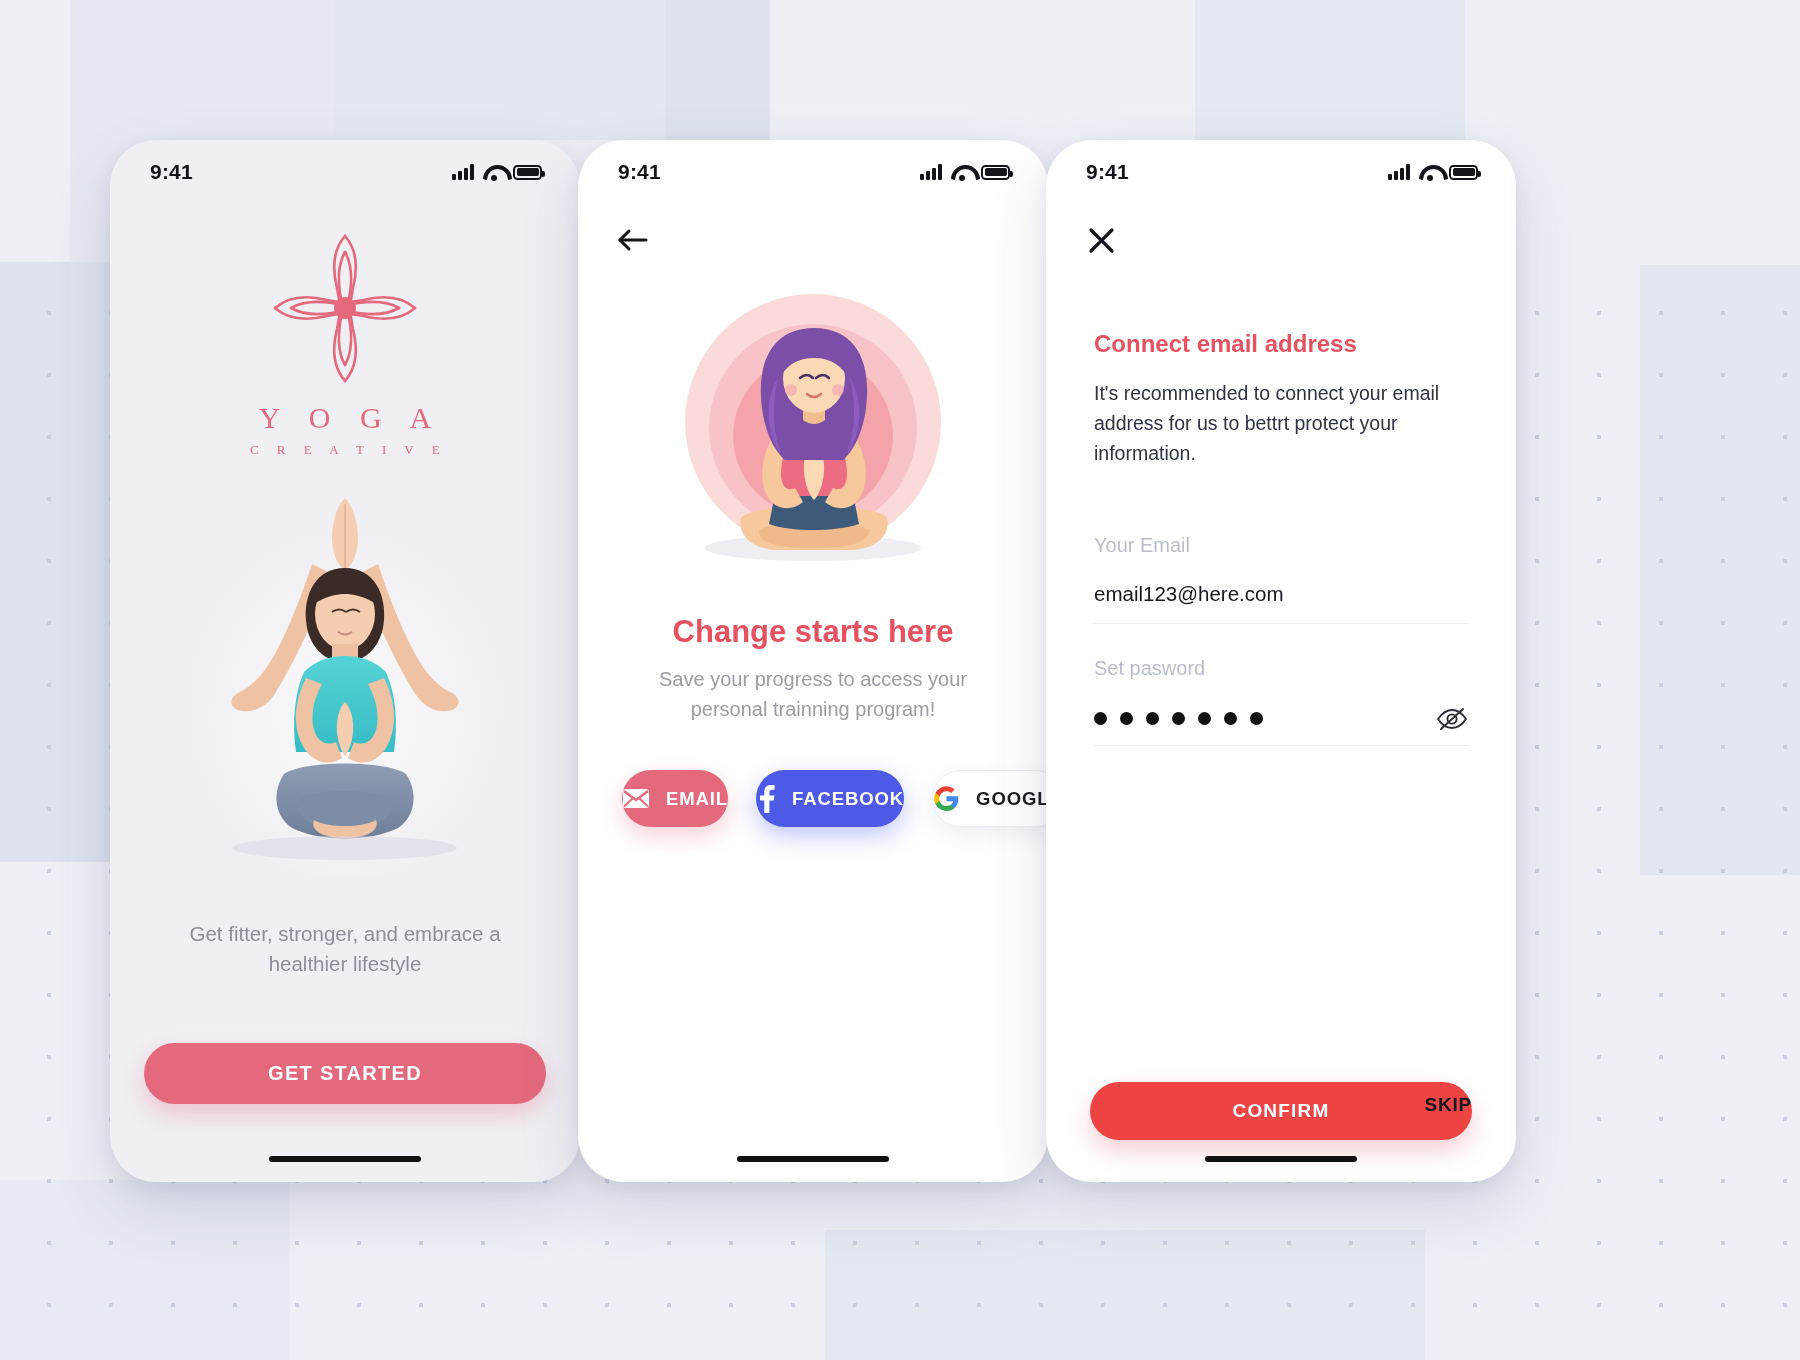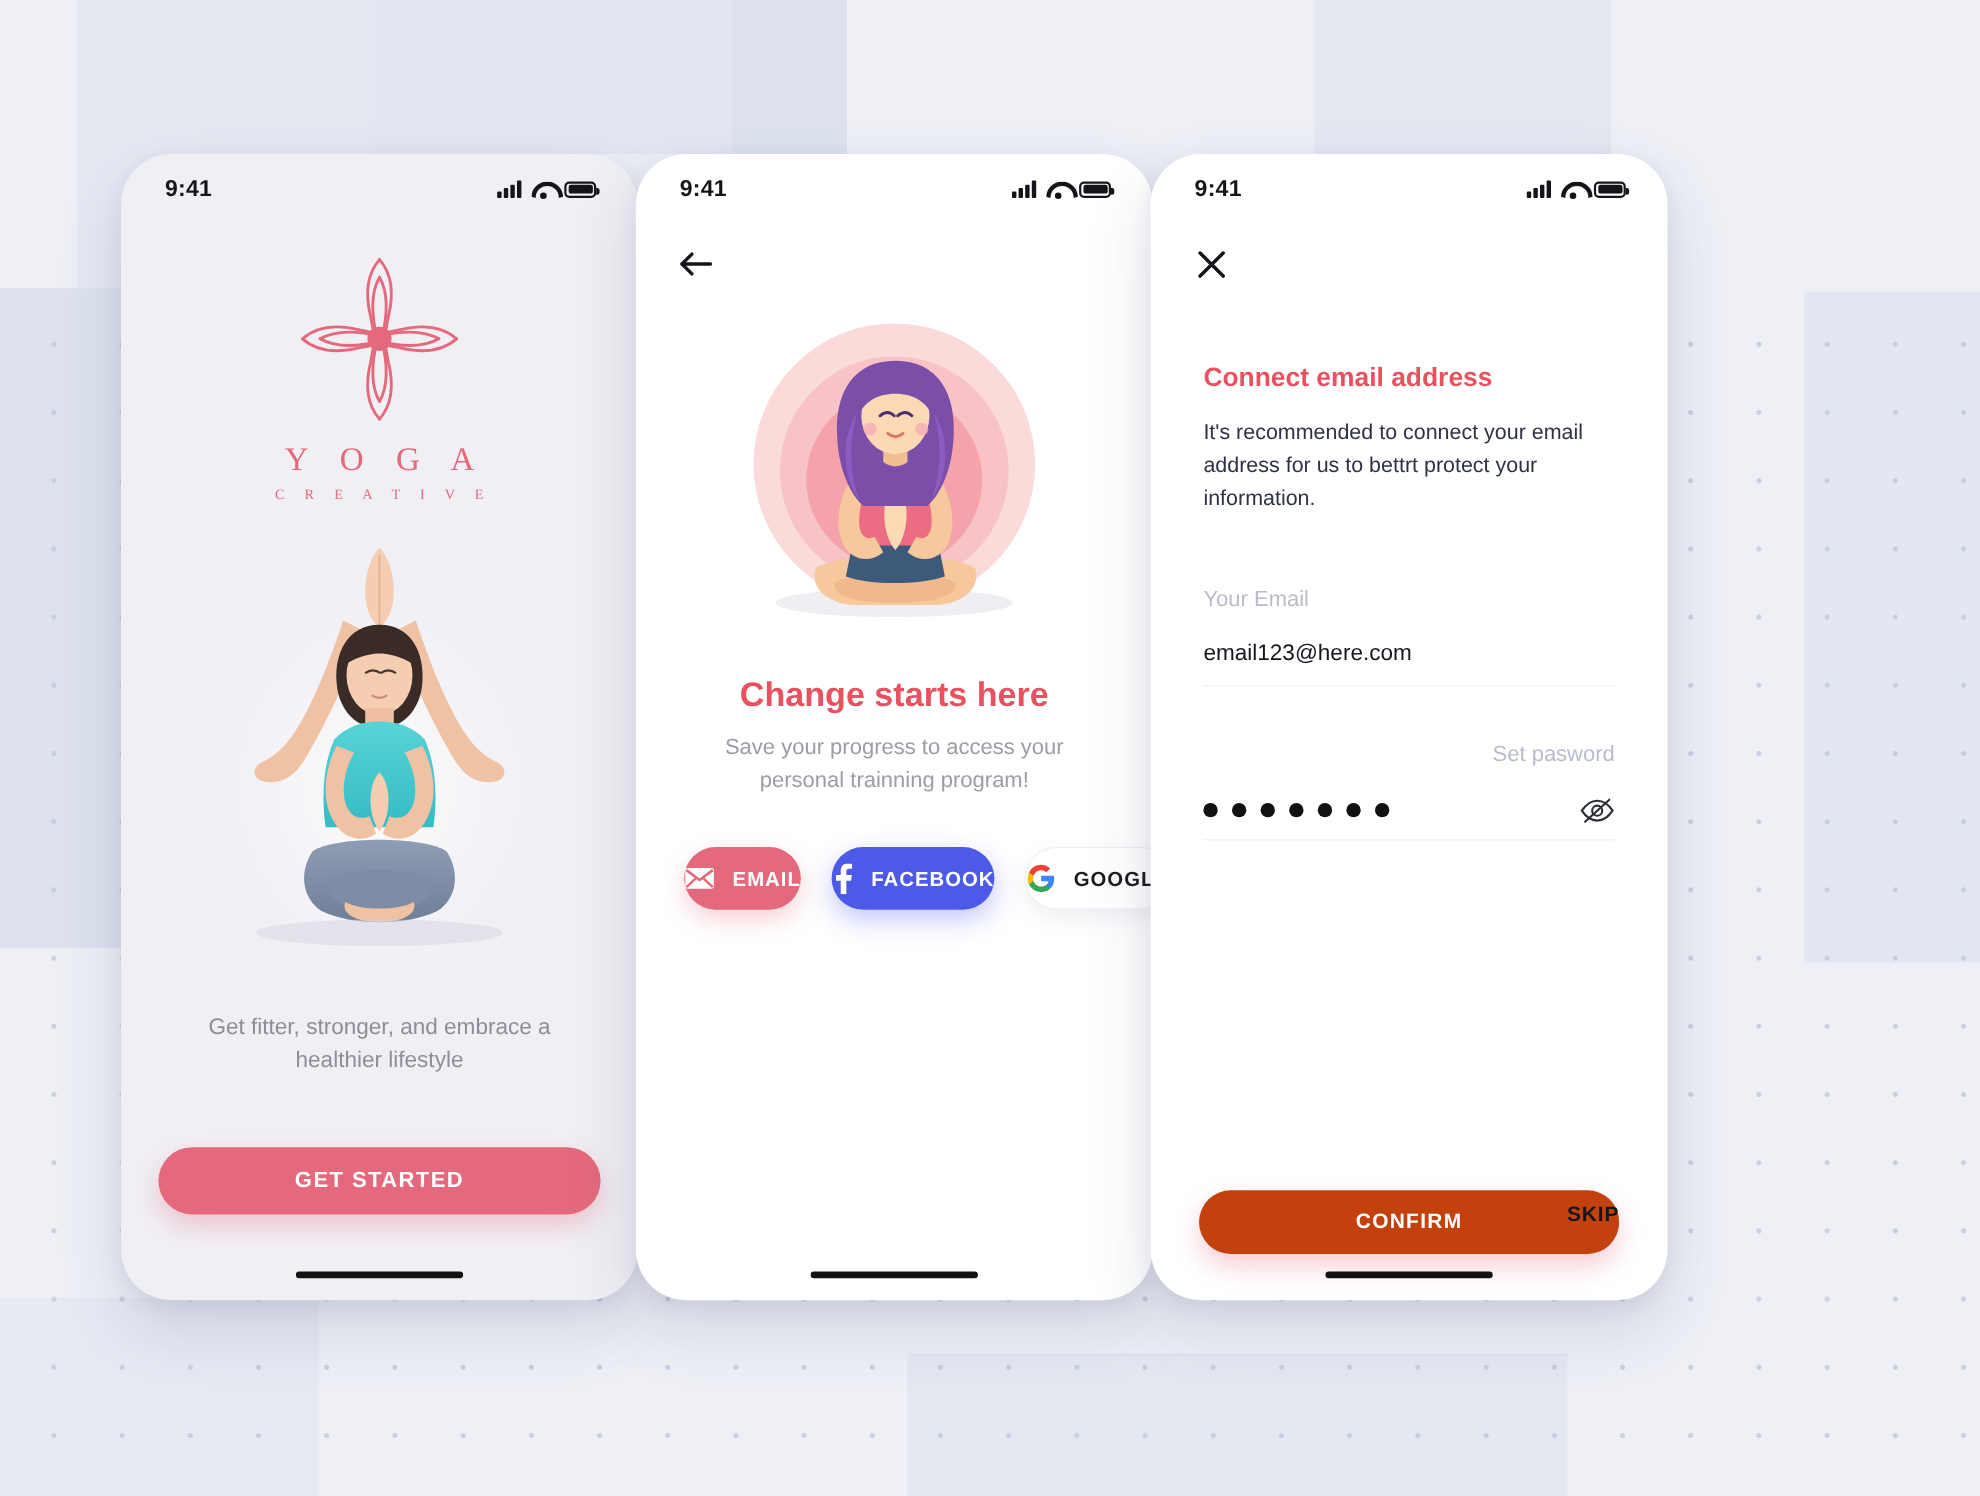--- a/index.html
+++ b/index.html
@@ -122,21 +122,21 @@
   .s3-title { font-size:24px; font-weight:bold; color:#e8515f; margin-top:54px; }
   .s3-desc { font-size:19.5px; line-height:30px; color:#2e3242; margin-top:20px; }
   .field { margin-top:8px; }
   .field-label { font-size:20px; color:#b9bccb; }
   .field-value { font-size:20.5px; color:#15171e; margin-top:25px; padding-bottom:17px; border-bottom:1.5px solid #eceef3; }
   .field-row { display:flex; align-items:flex-end; justify-content:space-between; border-bottom:1.5px solid #eceef3; margin-top:25px; padding-bottom:14px; }
   .dots { display:flex; gap:13px; align-items:center; height:26px; }
   .dots i { width:13px; height:13px; border-radius:50%; background:#111; display:block; }
   .btn-confirm {
     position:absolute; left:44px; right:44px; top:806px; height:58px;
-    background:#c2410c; border-radius:34px; color:#fff;
+    background:#ef4444; border-radius:34px; color:#fff;
     display:flex; align-items:center; justify-content:center;
     font-size:19px; font-weight:bold; letter-spacing:1.2px;
     box-shadow:0 11px 24px rgba(228,105,124,.33); border:none; cursor:pointer;
   }
   .btn-skip {
     position:absolute; right:44px; bottom:66px;
     font-size:19px; font-weight:bold; color:#15171e; letter-spacing:.8px;
     background:none; border:none; cursor:pointer;
   }
 </style>
@@ -375,21 +375,21 @@
   <div class="screen-body">
     <div class="s3-pad">
       <div class="s3-title">Connect email address</div>
       <div class="s3-desc">It's recommended to connect your email address for us to bettrt protect your information.</div>
 
       <div class="field" style="margin-top:66px;">
         <div class="field-label">Your Email</div>
         <div class="field-value">email123@here.com</div>
       </div>
 
-      <div class="field" style="margin-top:51px;text-align:right;">
+      <div class="field" style="margin-top:33px;">
         <div class="field-label">Set pasword</div>
         <div class="field-row">
           <span class="dots">
             <i></i>
               <i></i>
               <i></i>
               <i></i>
               <i></i>
               <i></i>
               <i></i>

